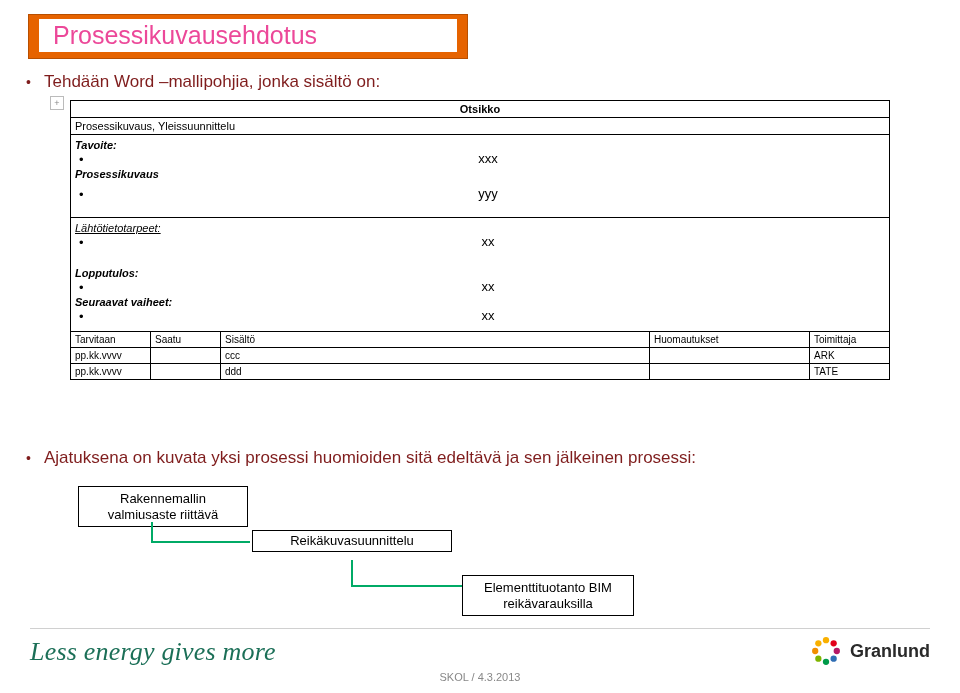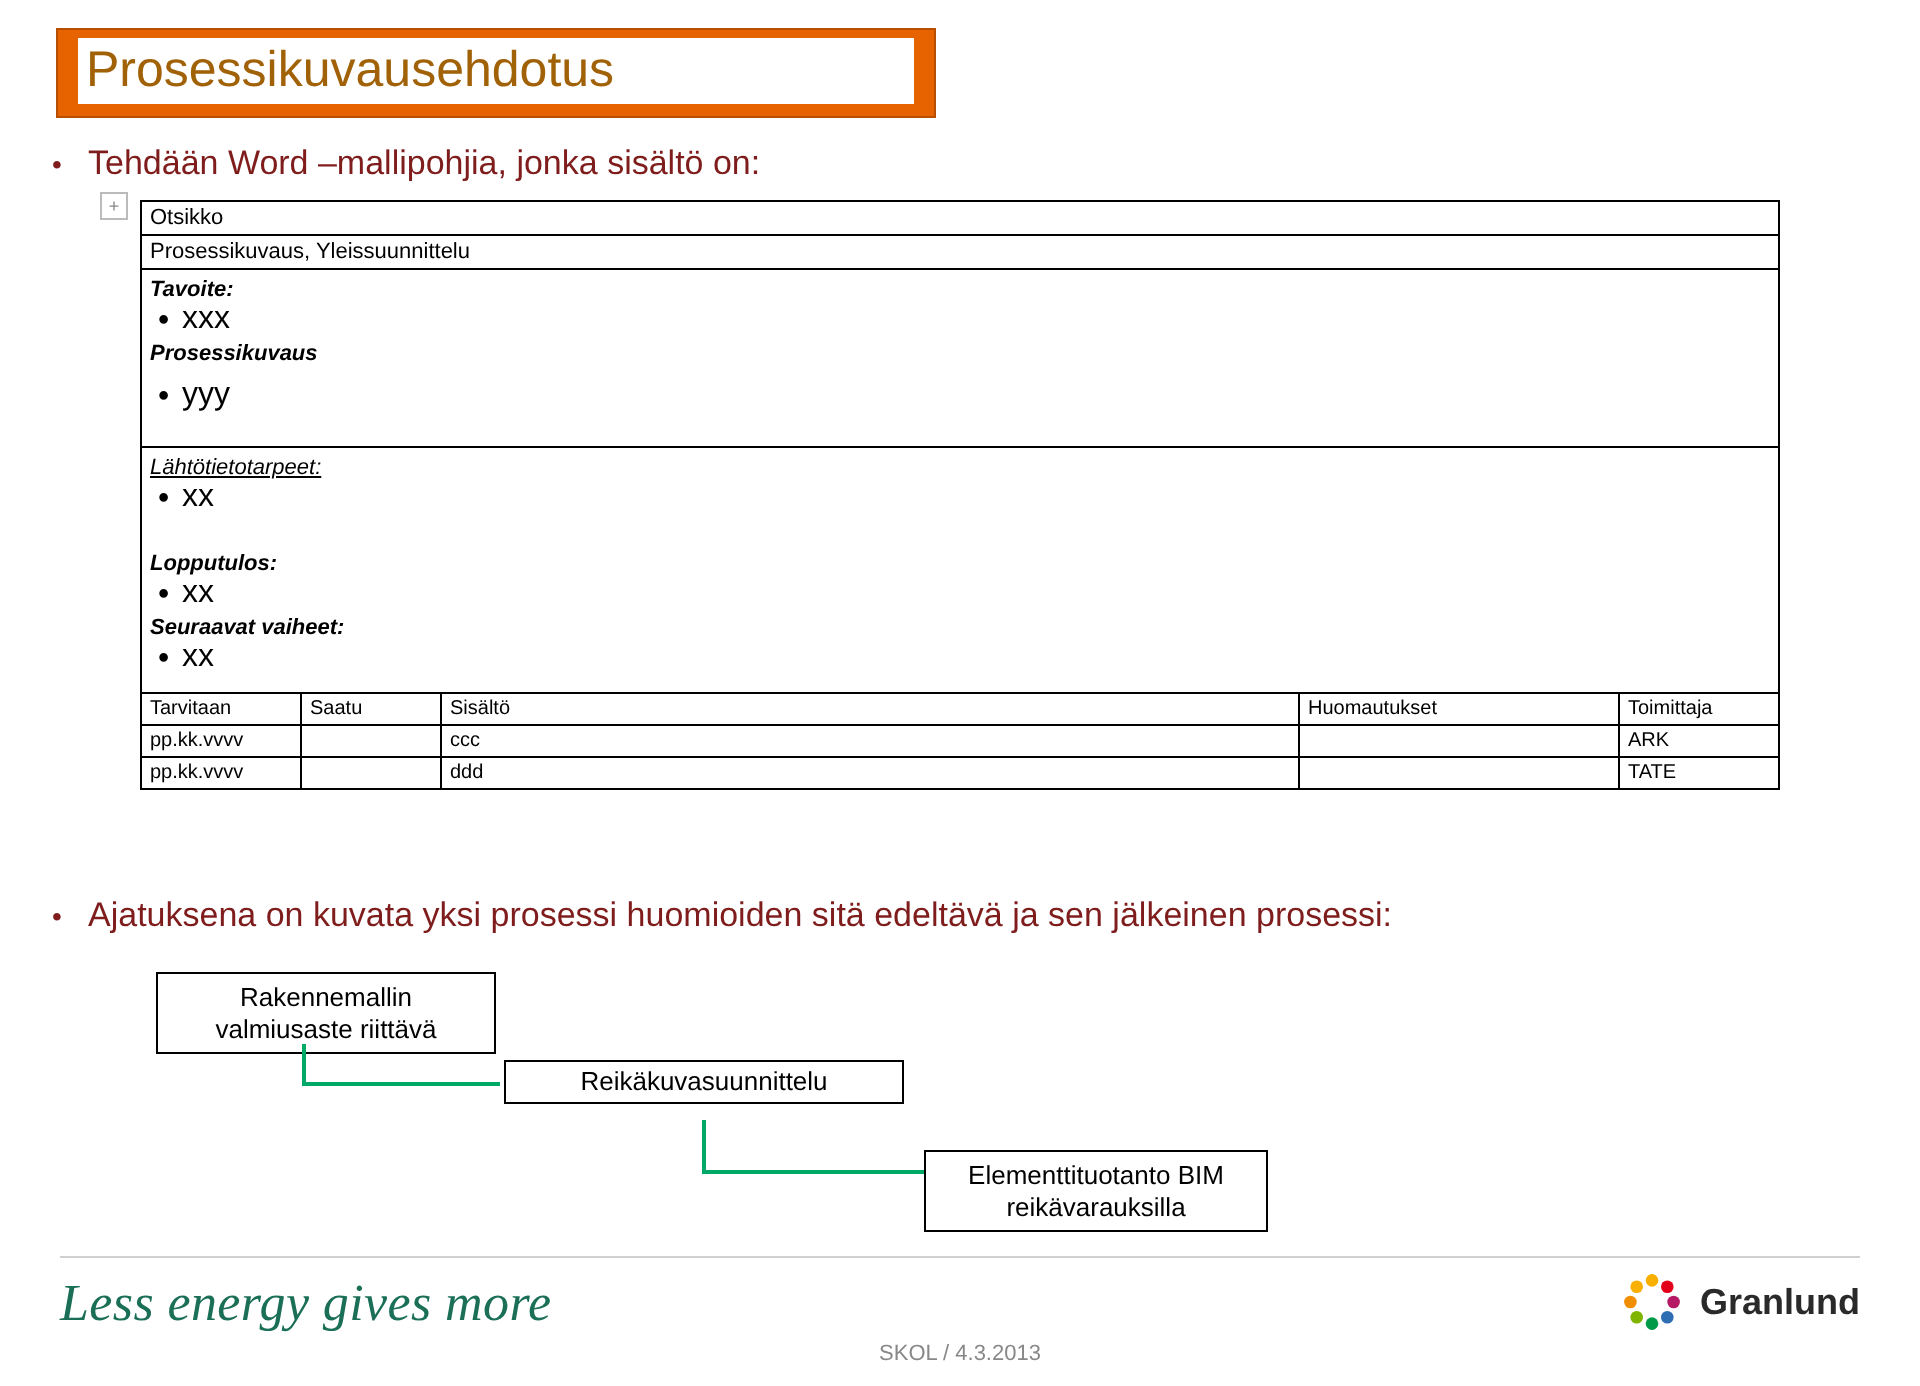--- a/index.html
+++ b/index.html
@@ -15,23 +15,23 @@
     position: absolute;
     top: 14px;
     left: 28px;
     width: 440px;
     background: #e66300;
     border: 1px solid #b84f00;
     padding: 4px 10px 6px 10px;
   }
   .title-inner {
     background: #ffffff;
-    color: #a16207;
+    color: #ec4899;
     font-size: 25px;
-    padding: 2px 4px;
+    padding: 2px 14px;
   }
   .bullet-line {
     position: absolute;
     left: 44px;
     font-size: 17px;
     color: #7f1d1d;
   }
   .bullet-line::before {
     content: "•";
     position: absolute;
@@ -59,26 +59,27 @@
     text-align: center;
     font-size: 9px; line-height: 12px;
     color: #888;
   }
   .ws-box {
     border: 1px solid #000;
     padding: 2px 4px;
     margin-bottom: -1px;
     background: #fff;
   }
-  .ws-box.bold { font-weight: normal; }
+  .ws-box.bold { font-weight: bold; text-align: center; }
   .ws-section { padding: 4px 4px 2px 4px; }
   .ws-bul {
     padding-left: 16px;
-    font-size: 16px;
+    font-size: 13px;
     position: relative;
+    text-align: center;
   }
   .ws-bul::before {
     content: "•"; position: absolute; left: 4px; top: 1px;
   }
   .ws-table {
     width: 100%;
     border-collapse: collapse;
     table-layout: fixed;
   }
   .ws-table th, .ws-table td {

